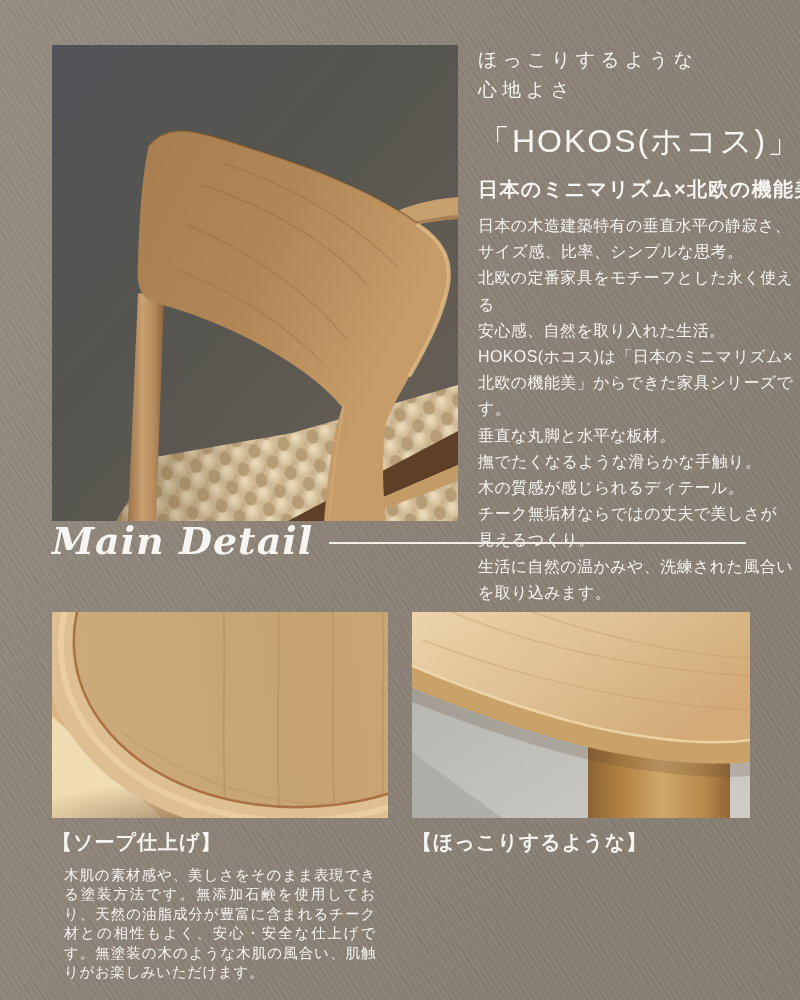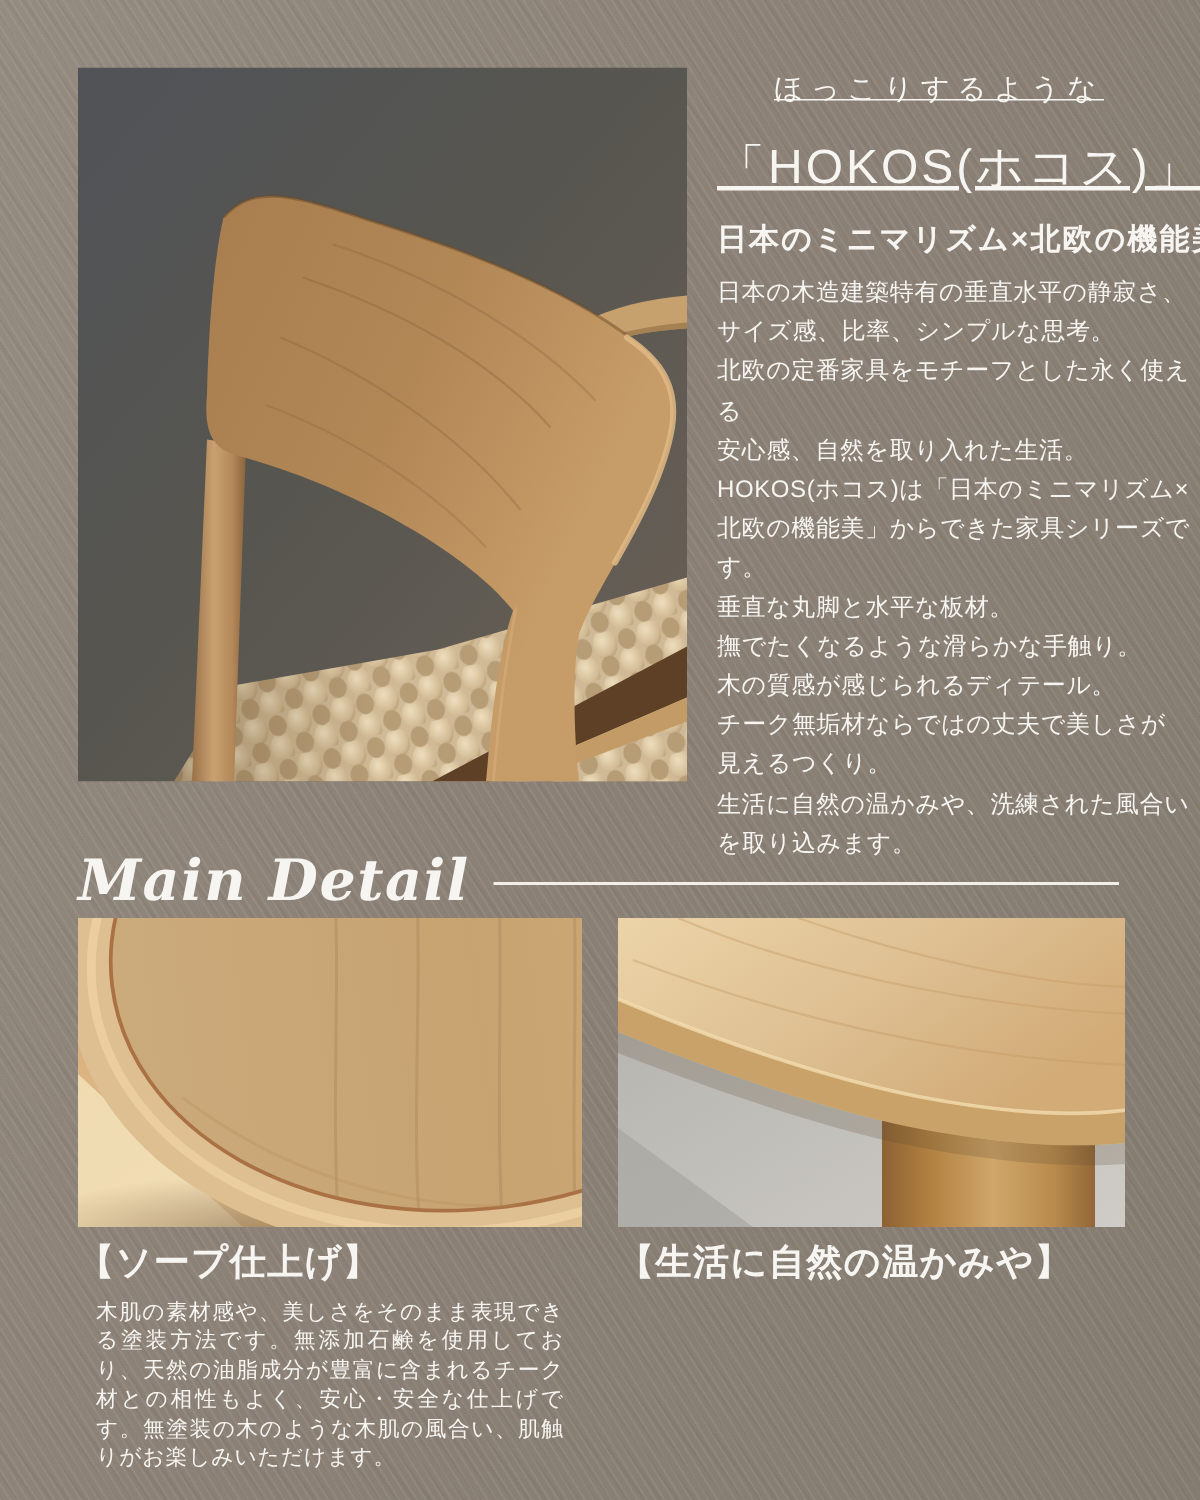--- a/index.html
+++ b/index.html
@@ -9,37 +9,37 @@
     background-color:#8b8177;
     background-image:
       repeating-linear-gradient(58deg, rgba(255,255,255,.06) 0px, rgba(255,255,255,.06) 1.5px, rgba(255,255,255,0) 1.5px, rgba(255,255,255,0) 5px),
       repeating-linear-gradient(55deg, rgba(62,52,42,.055) 0px, rgba(62,52,42,.055) 2px, rgba(0,0,0,0) 2px, rgba(0,0,0,0) 9px),
       linear-gradient(115deg, #948b81 0%, #8b8177 45%, #847b71 100%);
   }
   .abs{position:absolute;}
   .photo{display:block;}
   
   .hero-text{left:478px;top:45px;width:318px;}
-  .catch{width:258px;text-align:right;text-decoration:underline;}
+  .catch{width:258px;text-align:left;}
   .catch-l1,.catch-l2{font-size:19px;line-height:30px;letter-spacing:5px;white-space:nowrap;}
   .catch-l3{font-size:32px;line-height:36px;letter-spacing:2px;white-space:nowrap;margin-top:18px;}
   .subhead{margin-top:17px;font-size:20px;font-weight:600;letter-spacing:1.4px;white-space:nowrap;}
   .hero-body{margin-top:10px;font-size:16px;line-height:26.2px;letter-spacing:.4px;white-space:pre-line;}
   
-  .main-detail{left:52px;top:564px;width:694px;display:flex;align-items:center;gap:16px;}
+  .main-detail{left:52px;top:518px;width:694px;display:flex;align-items:center;gap:16px;}
   .script-title{
     font-family:"DejaVu Serif",serif;font-style:italic;font-weight:bold;
     font-size:38px;line-height:46px;letter-spacing:1px;white-space:nowrap;
   }
   .rule{flex:1;height:2.5px;background:#f2efe9;margin-top:4px;}
   
   .caption{top:830px;}
   .caption-left{left:52px;width:336px;}
   .caption-right{left:412px;width:338px;}
-  .caption h3{margin:0 0 5px 0;font-size:24px;font-weight:700;letter-spacing:1px;line-height:24px;white-space:nowrap;}
+  .caption h3{margin:0 0 5px 0;font-size:20px;font-weight:700;letter-spacing:1px;line-height:24px;white-space:nowrap;}
   .caption p{margin:12px;font-size:14.5px;line-height:19.4px;letter-spacing:.6px;text-align:justify;}
 </style>
 </head>
 <body>
 
 <div class="page">
 
   <div class="abs photo" style="left:52px;top:45px;width:406px;height:476px;">
     <svg width="406" height="476" viewBox="0 0 406 476">
       <defs>
@@ -100,20 +100,21 @@
       <path d="M150,140 C215,162 275,195 315,240" stroke="#7d5832" stroke-width="1.5" fill="none" opacity=".3"></path>
       <path d="M135,180 C195,205 255,245 295,295" stroke="#7d5832" stroke-width="1.5" fill="none" opacity=".28"></path>
       <path d="M170,118 C240,140 305,180 345,222" stroke="#7d5832" stroke-width="1.5" fill="none" opacity=".25"></path>
       <path d="M125,225 C180,245 235,280 272,320" stroke="#7d5832" stroke-width="1.5" fill="none" opacity=".22"></path>
     </svg>
   </div>
 
   <div class="abs hero-text">
     <div class="catch">
       <div class="catch-l1">ほっこりするような</div>
+      <div class="catch-l2">心地よさ</div>
       <div class="catch-l3">「HOKOS(ホコス)」</div>
     </div>
     <div class="subhead">日本のミニマリズム×北欧の機能美</div>
     <div class="hero-body">日本の木造建築特有の垂直水平の静寂さ、
 サイズ感、比率、シンプルな思考。
 北欧の定番家具をモチーフとした永く使える
 安心感、自然を取り入れた生活。
 HOKOS(ホコス)は「日本のミニマリズム×
 北欧の機能美」からできた家具シリーズです。
 垂直な丸脚と水平な板材。
@@ -201,16 +202,16 @@
         <path d="M10,28 C100,62 210,92 338,98"></path>
       </g>
     </svg>
   </div>
 
   <div class="abs caption caption-left">
     <h3>【ソープ仕上げ】</h3>
     <p>木肌の素材感や、美しさをそのまま表現できる塗装方法です。無添加石鹸を使用しており、天然の油脂成分が豊富に含まれるチーク材との相性もよく、安心・安全な仕上げです。無塗装の木のような木肌の風合い、肌触りがお楽しみいただけます。</p>
   </div>
   <div class="abs caption caption-right">
-    <h3>【生活に自然の温かみや】</h3>
+    <h3>【ほっこりするような】</h3>
   </div>
 
 </div>
 
 </body></html>

